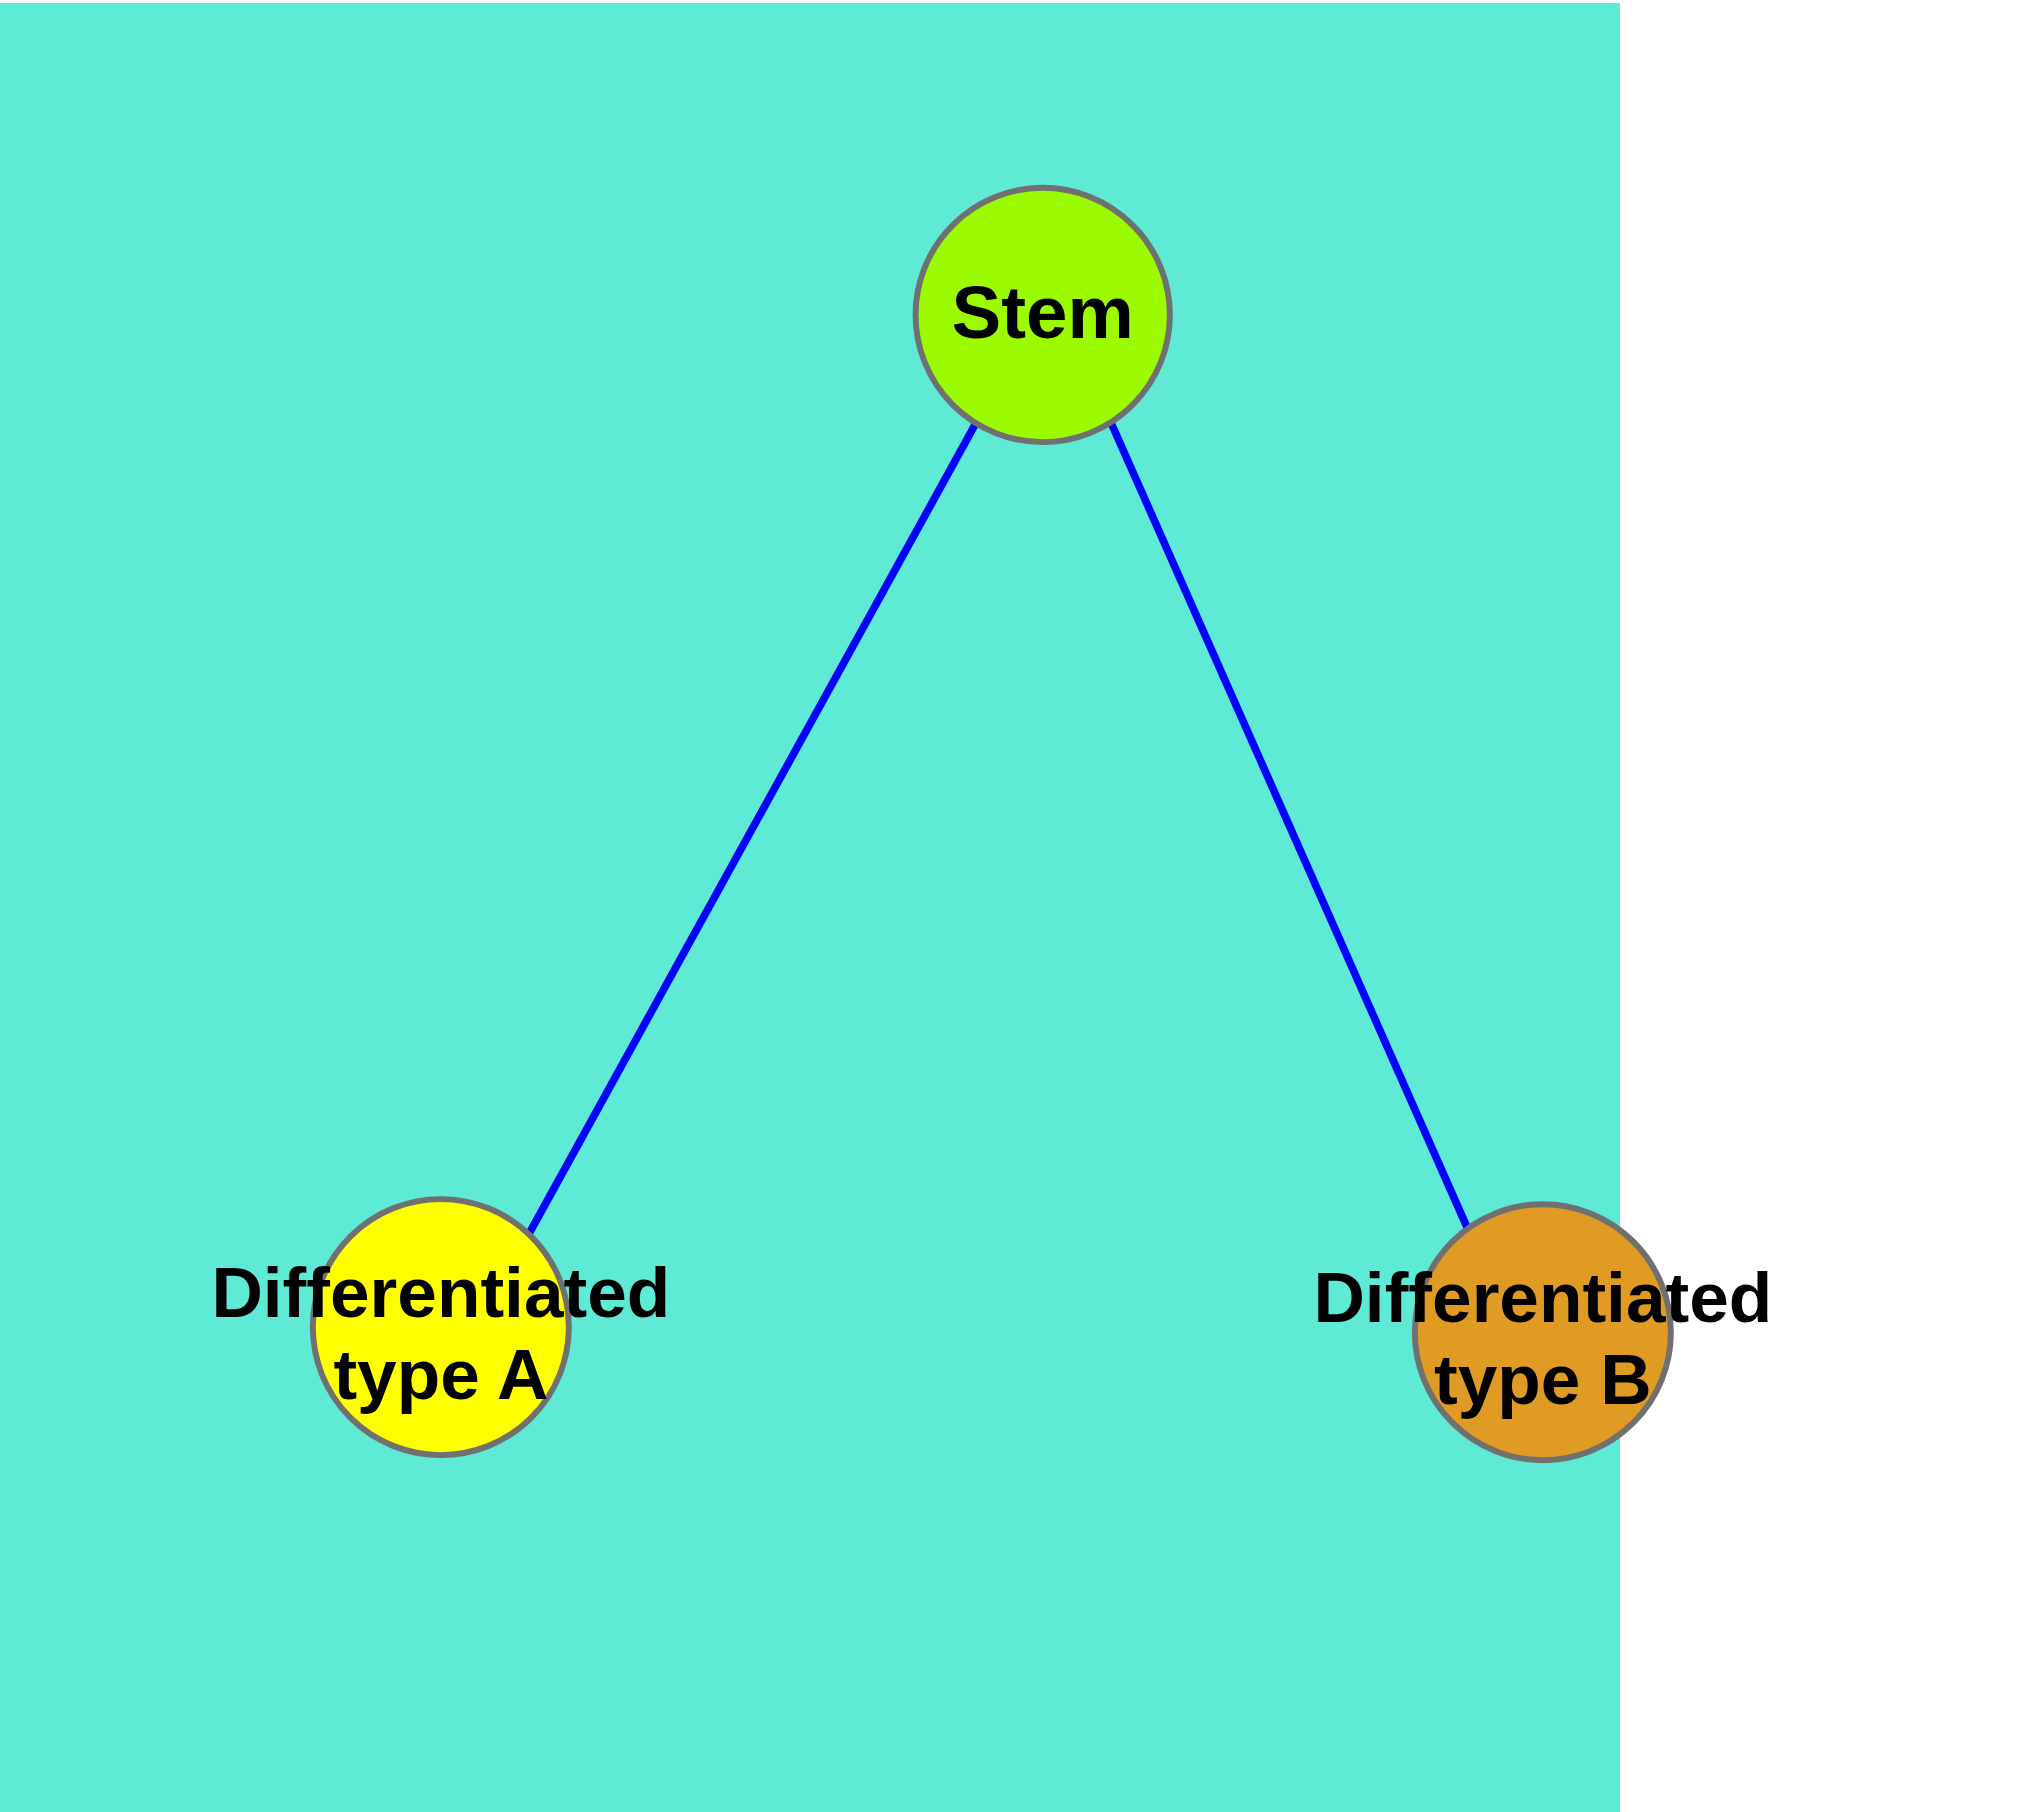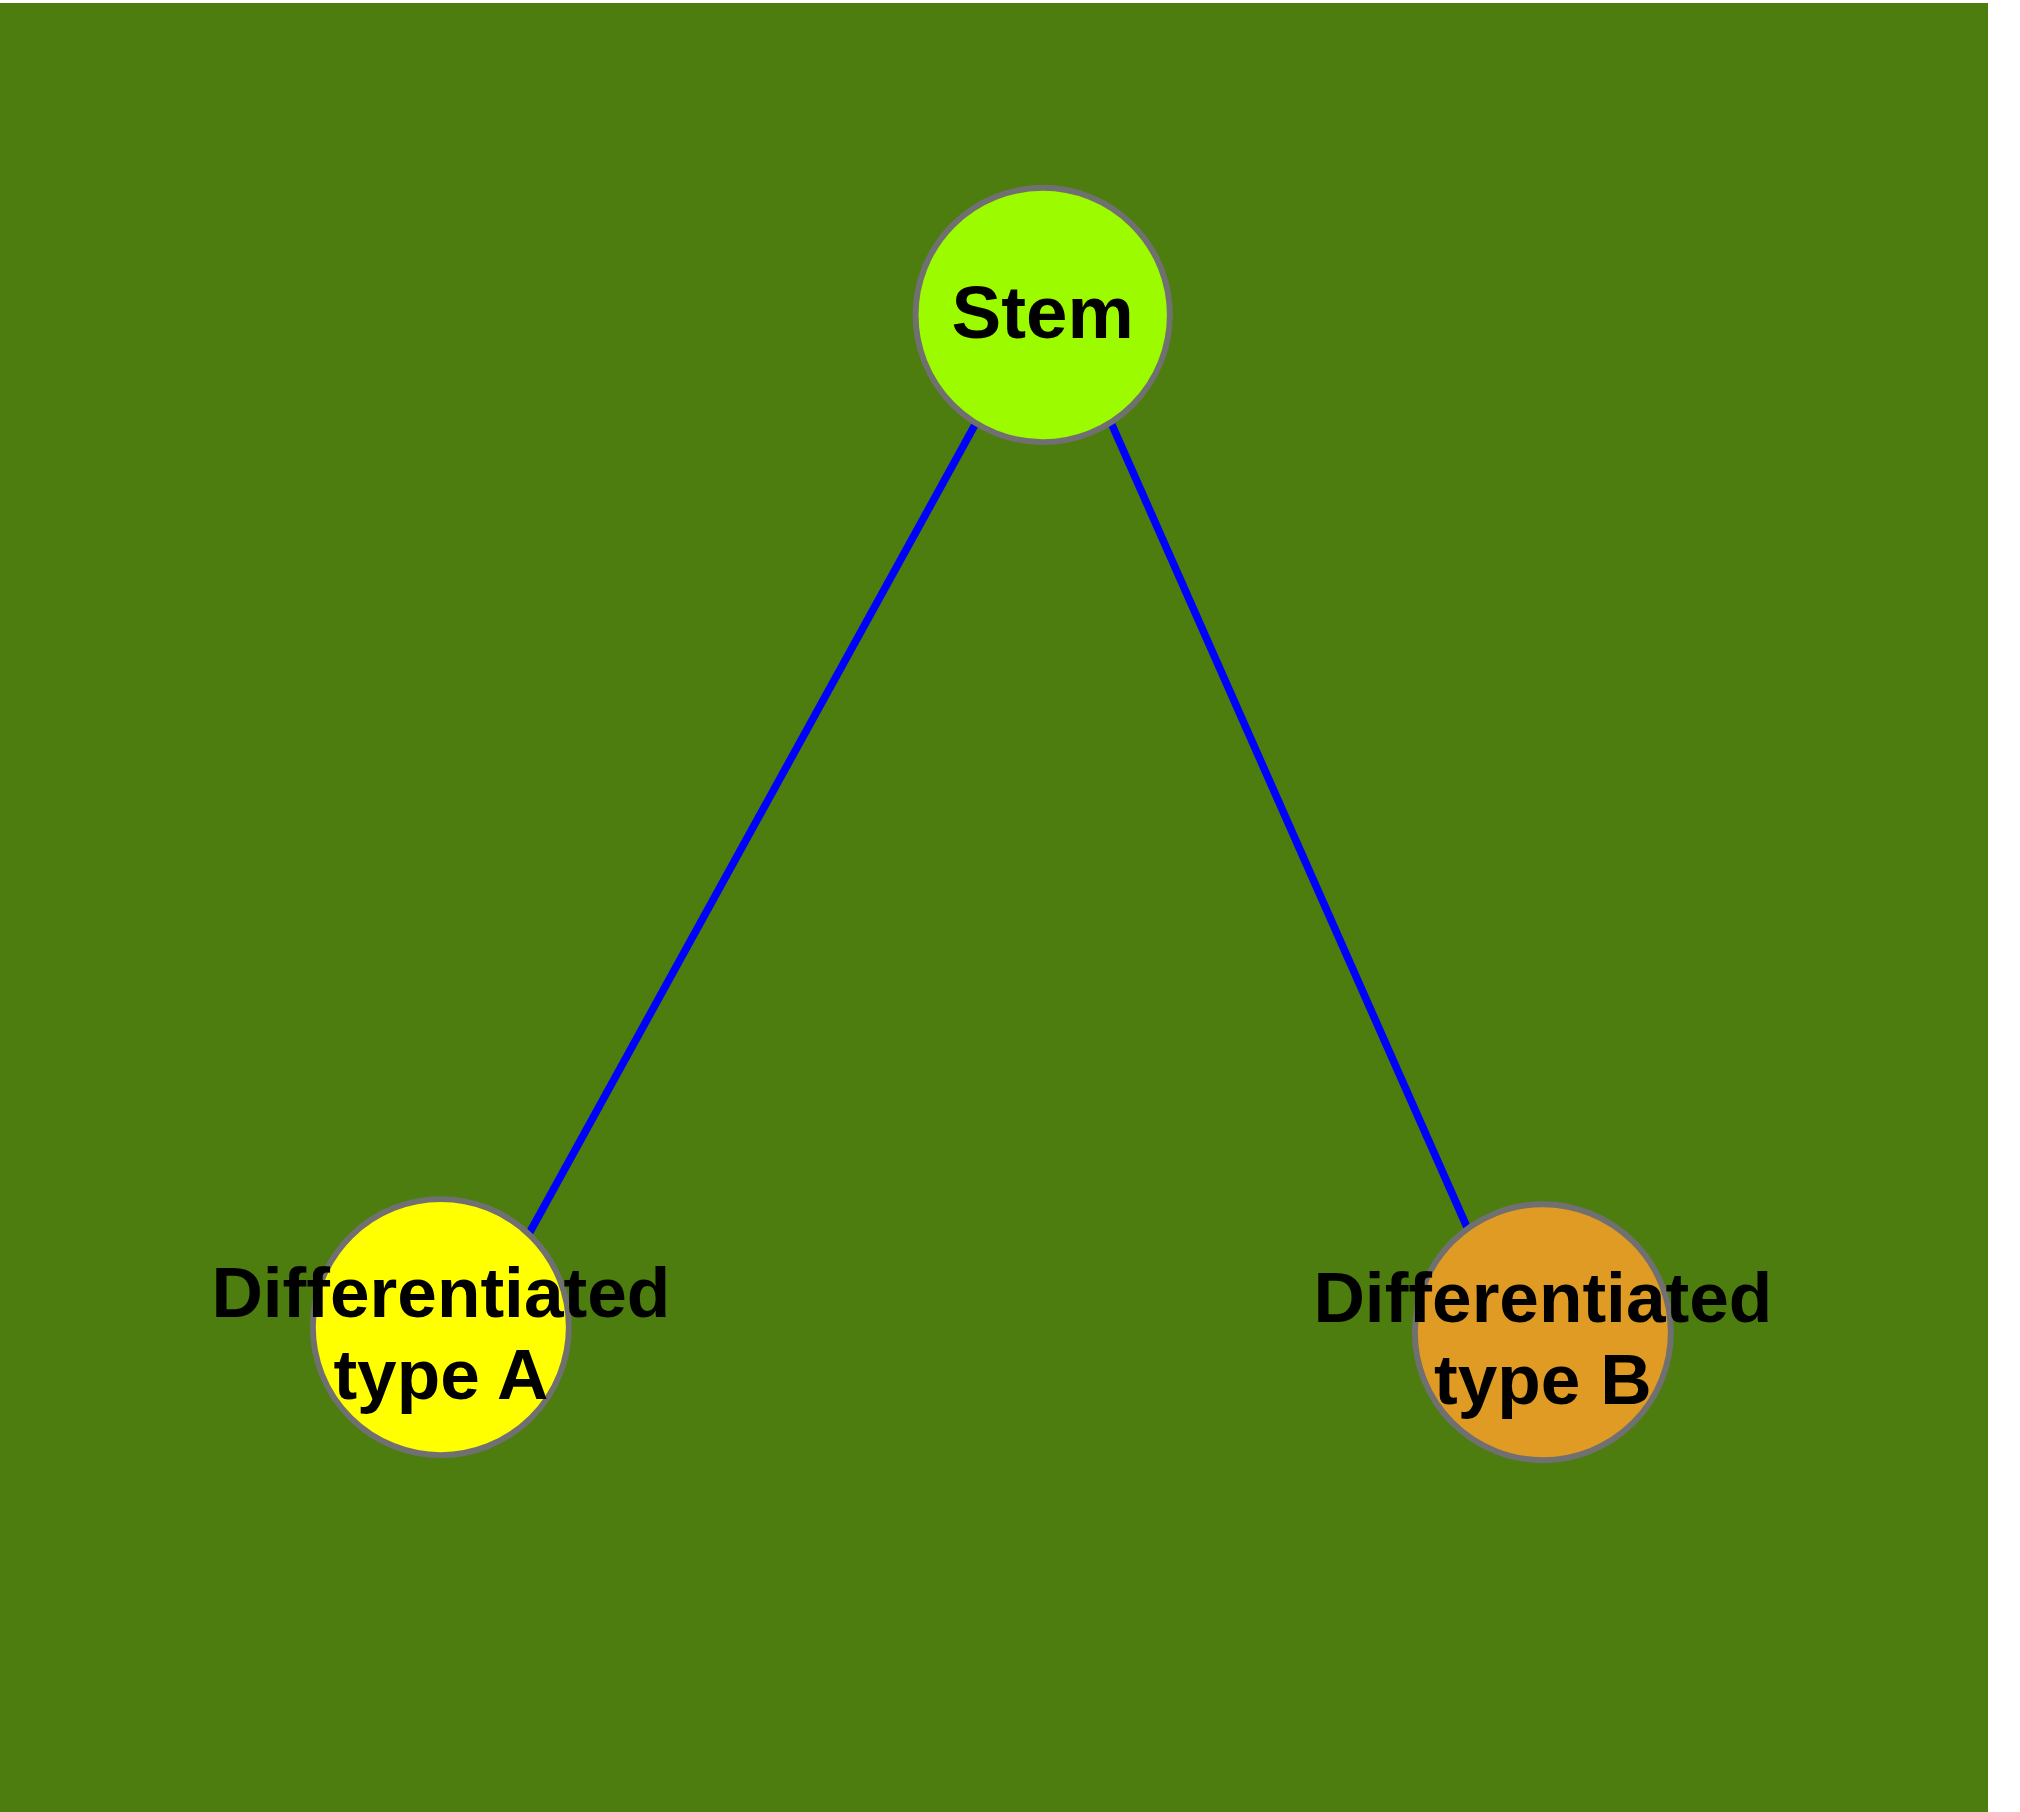--- a/index.html
+++ b/index.html
@@ -13,23 +13,23 @@
     width: 2021px;
     height: 1812px;
     background: #ffffff;
     overflow: hidden;
     font-family: "Liberation Sans", "DejaVu Sans", sans-serif;
   }
   #plot-area {
     position: absolute;
     left: 0;
     top: 3.4px;
-    width: 1988px;
+    width: 1620px;
     height: 1809px;
-    background: #4d7c0f;
+    background: #5eead4;
   }
   #graph-svg {
     position: absolute;
     left: 0;
     top: 0;
     width: 2021px;
     height: 1809px;
     display: block;
   }
   .node-circle {

